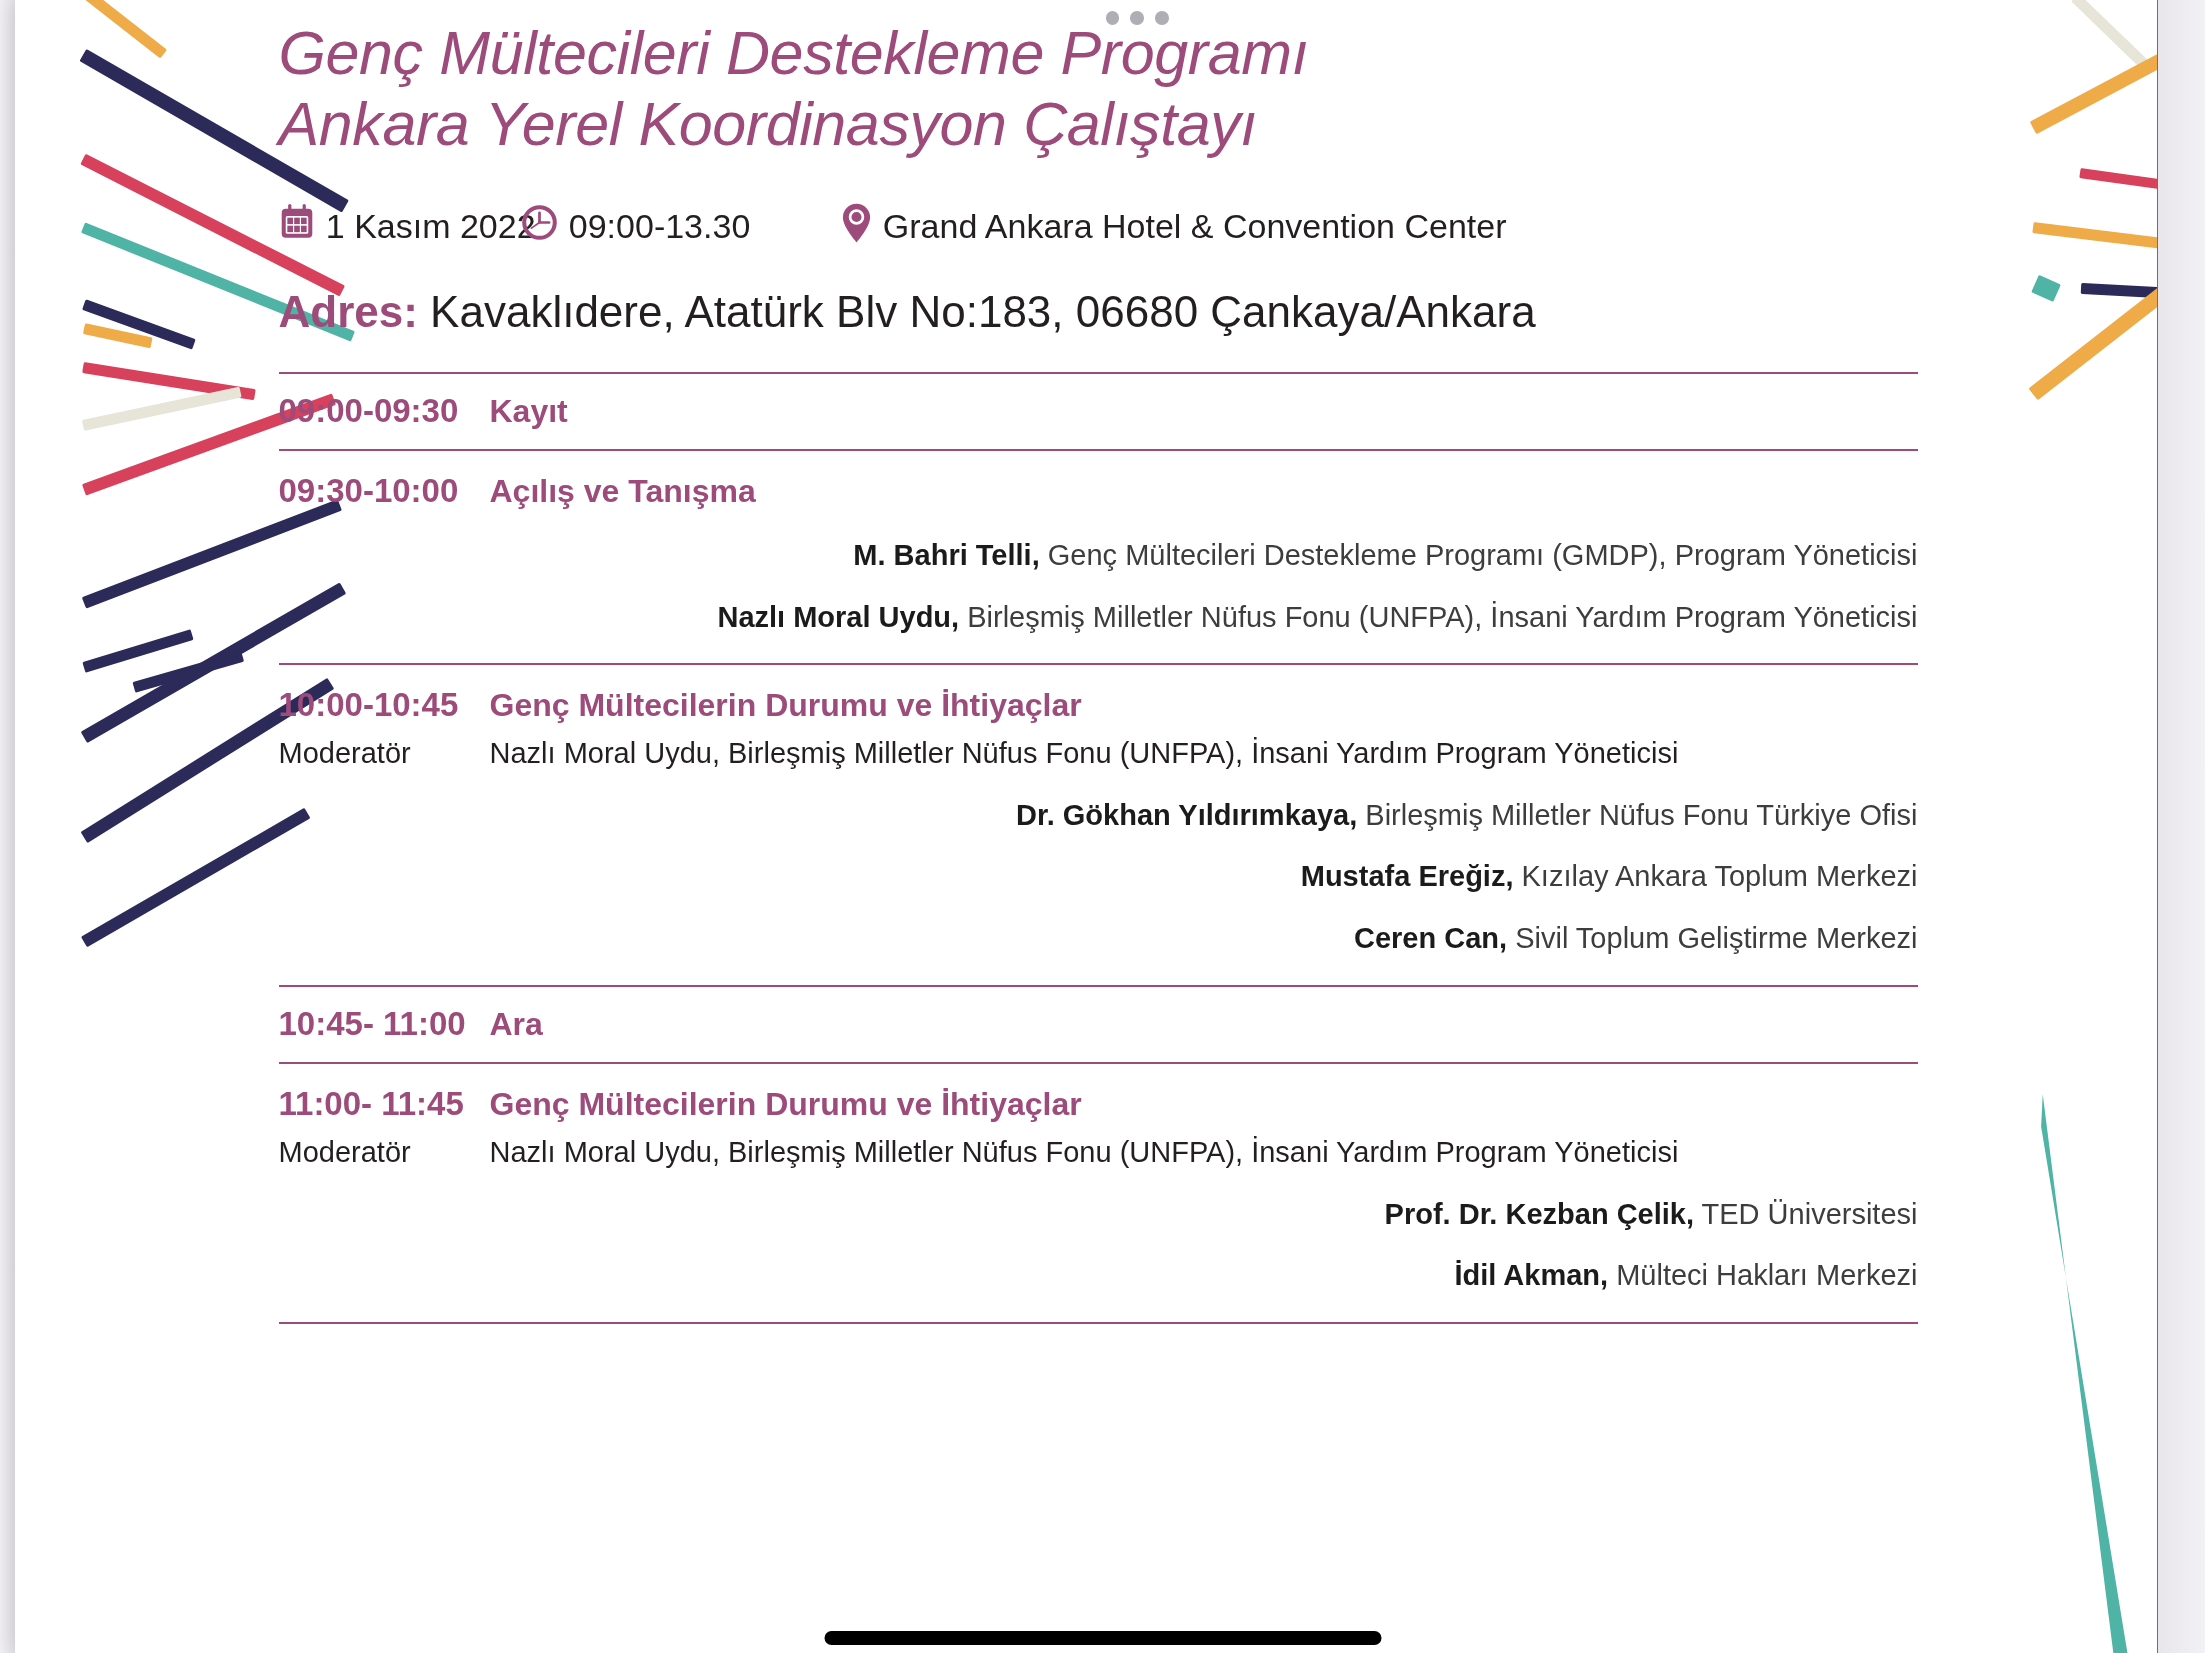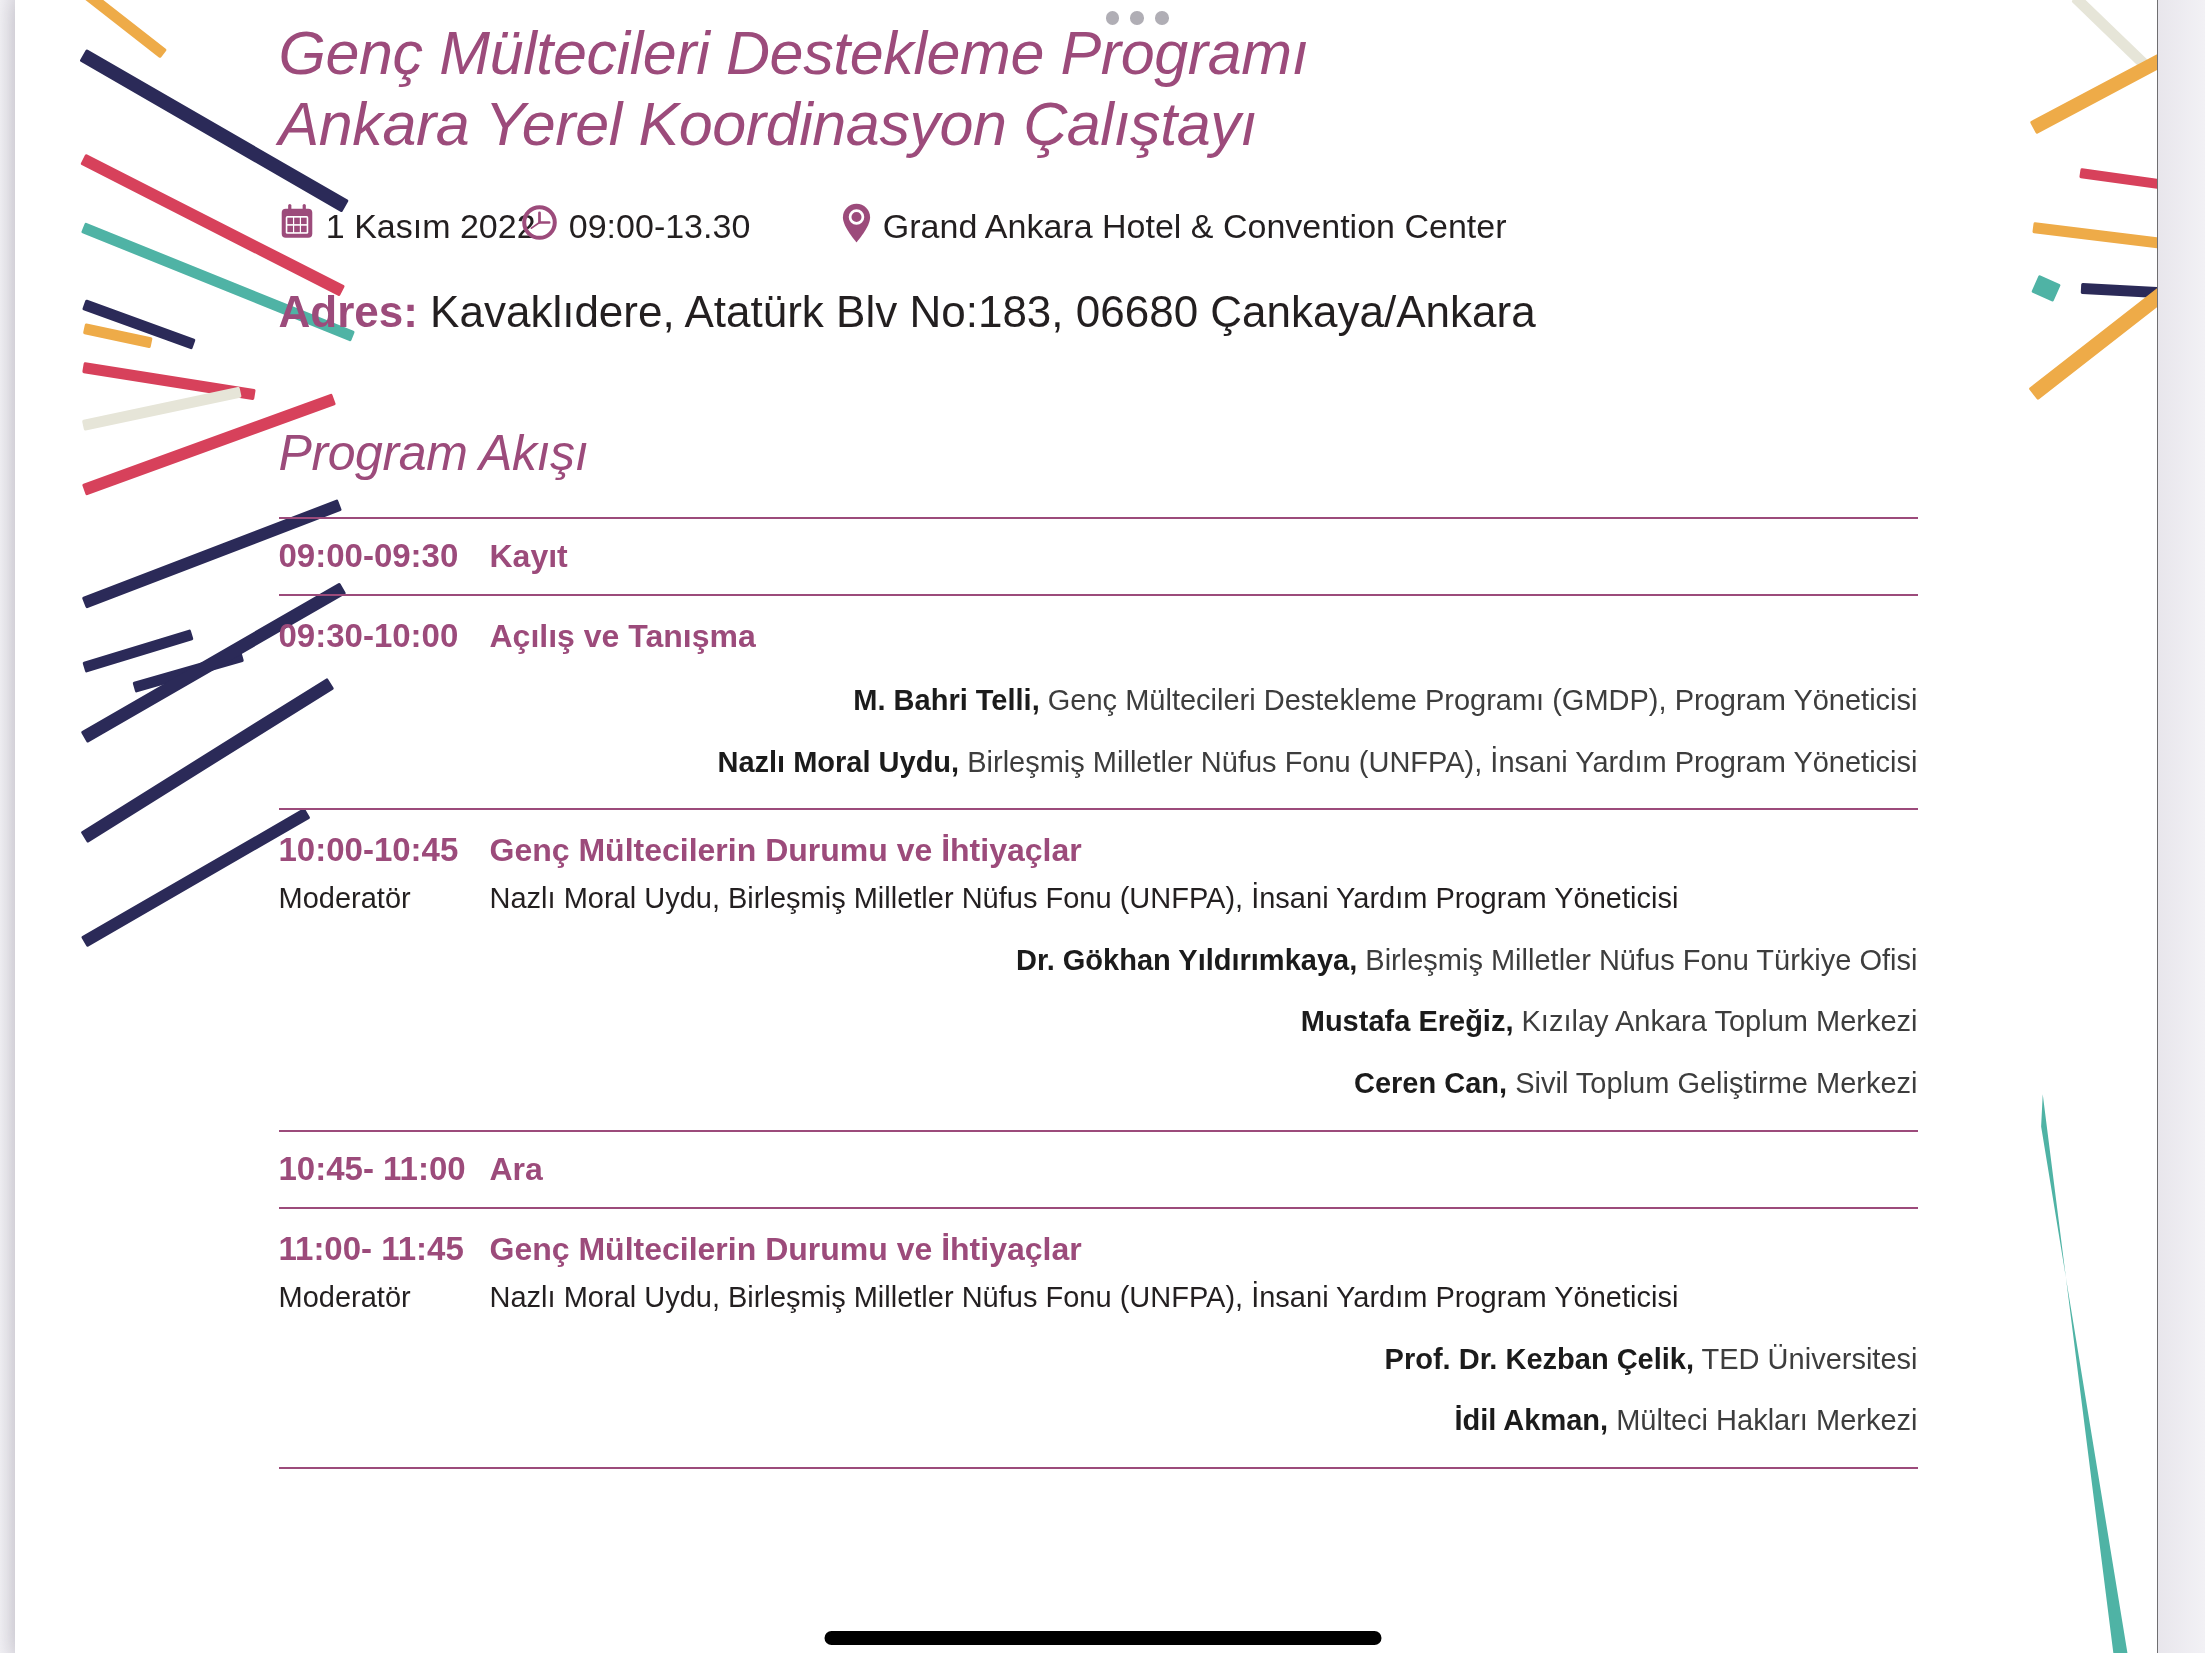--- a/index.html
+++ b/index.html
@@ -286,21 +286,20 @@
           </span>
           <span>Grand Ankara Hotel &amp; Convention Center</span>
         </div>
 
       </div>
 
       <div class="addr-row">
         <span class="addr-label">Adres:</span><span> Kavaklıdere, Atatürk Blv No:183, 06680 Çankaya/Ankara</span>
       </div>
 
-      <h2 class="program-heading">Program Akışı</h2>
 
       <div class="agenda" id="agenda">
           <div class="agenda-row compact">
             <div class="row-head">
               <div class="row-time">09:00-09:30</div>
               <div class="row-title">Kayıt</div>
             </div>
           </div>
           <div class="agenda-row">
             <div class="row-head">

